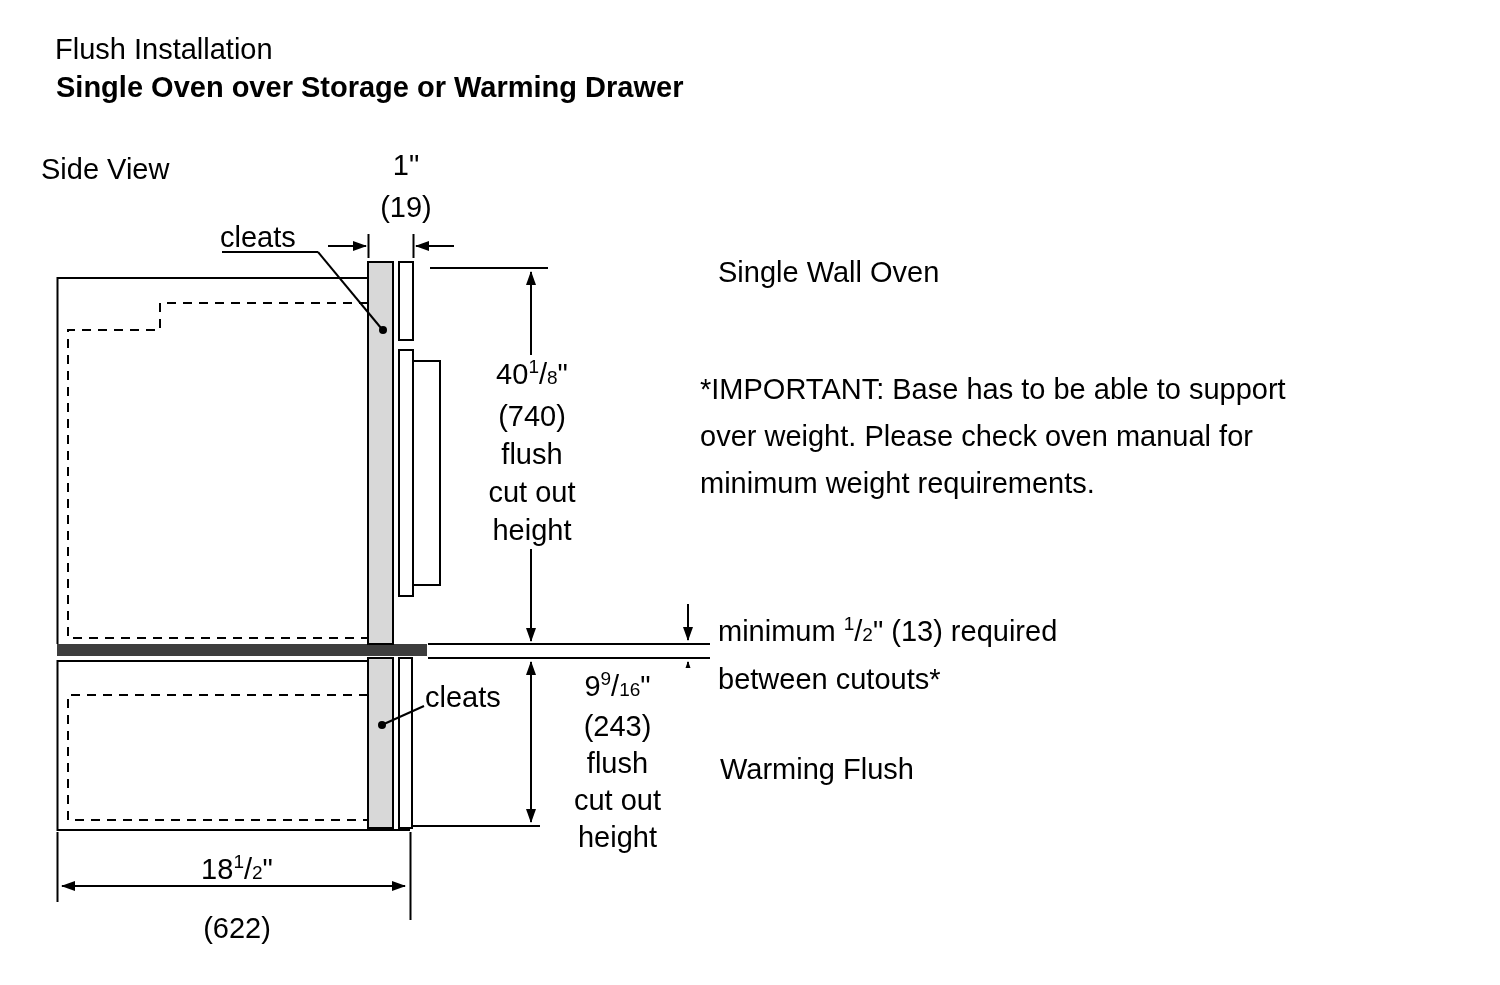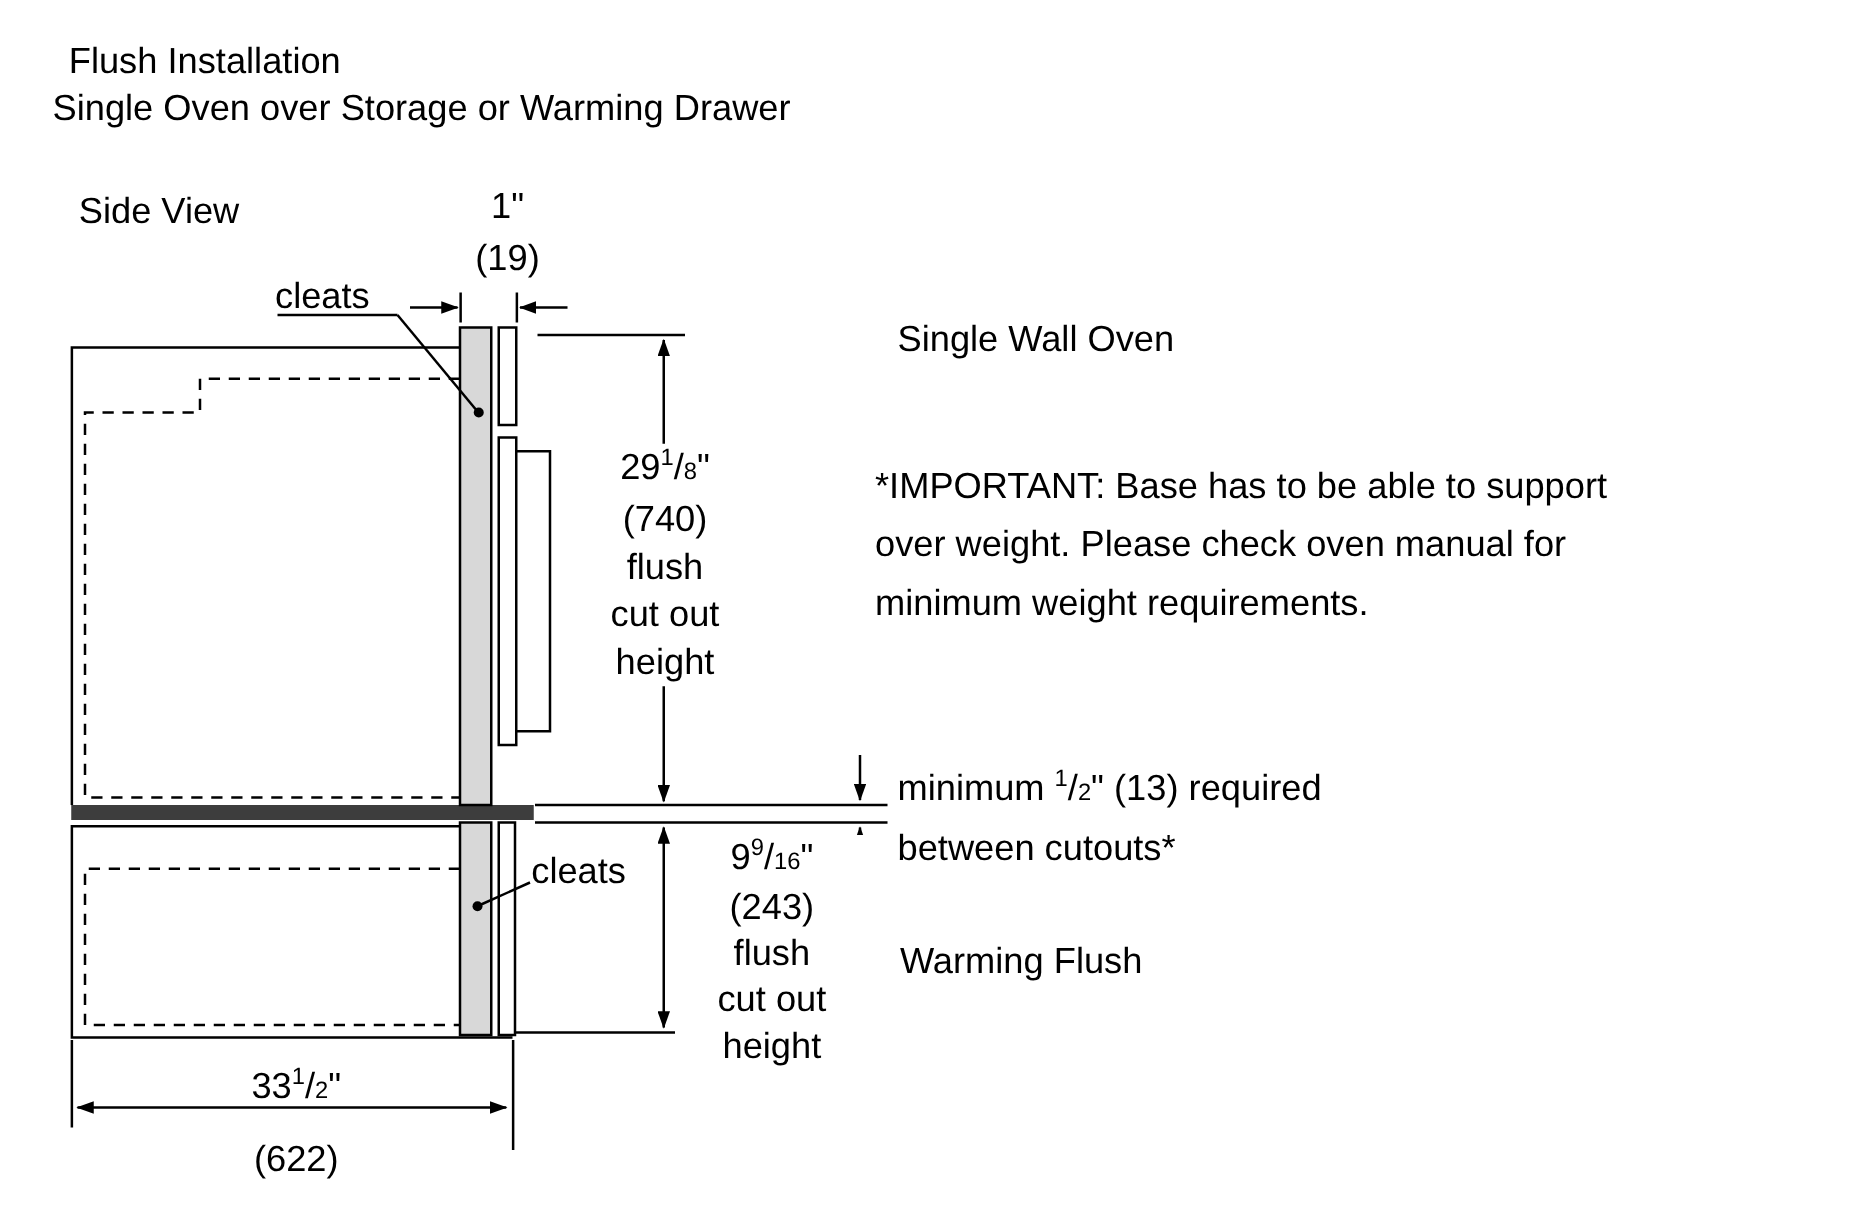--- a/index.html
+++ b/index.html
@@ -87,55 +87,55 @@
 
       <line x1="222" y1="252" x2="318" y2="252"></line>
       <line x1="318" y1="252" x2="381" y2="328"></line>
       <line x1="424" y1="706" x2="384" y2="724"></line>
     </g>
     <circle cx="383" cy="330" r="4" fill="#000"></circle>
     <circle cx="382" cy="725" r="4" fill="#000"></circle>
   </svg>
 
   <div class="txt" style="left:55px; top:30px;">Flush Installation</div>
-  <div class="txt" style="left:42px; top:68px;">Single Oven over Storage or Warming Drawer</div>
-  <div class="txt" style="left:63px; top:150px;text-align:right;">Side View</div>
+  <div class="txt" style="left:56px; top:68px;font-weight:bold;">Single Oven over Storage or Warming Drawer</div>
+  <div class="txt" style="left:41px; top:150px;text-align:right;">Side View</div>
 
   <div class="txt center" style="left:346px; top:146px; width:120px;">1"</div>
   <div class="txt center" style="left:346px; top:188px; width:120px;">(19)</div>
 
   <div class="txt" style="left:220px; top:218px;">cleats</div>
   <div class="txt" style="left:425px; top:678px;">cleats</div>
 
   <div class="txt" style="left:700px; top:366px; line-height:47px;">
     <div>*IMPORTANT: Base has to be able to support</div>
     <div>over weight. Please check oven manual for</div>
     <div>minimum weight requirements.</div>
   </div>
 
   <div class="txt" style="left:718px; top:253px;">Single Wall Oven</div>
 
   <div class="dim-block" style="left:451px; top:355px; width:162px;">
-    <div><span>29</span><span class="sup">1</span><span>/</span><span class="den">8</span><span>"</span></div>
+    <div><span>40</span><span class="sup">1</span><span>/</span><span class="den">8</span><span>"</span></div>
     <div>(740)</div>
     <div>flush</div>
     <div>cut out</div>
     <div>height</div>
   </div>
 
   <div class="txt" style="left:718px; top:612px;"><span>minimum </span><span class="sup">1</span><span>/</span><span class="den">2</span><span>" (13) required</span></div>
   <div class="txt" style="left:718px; top:660px;">between cutouts*</div>
 
   <div class="dim-block" style="left:540px; top:668px; width:155px; line-height:37px;">
     <div><span>9</span><span class="sup">9</span><span>/</span><span class="den">16</span><span>"</span></div>
     <div>(243)</div>
     <div>flush</div>
     <div>cut out</div>
     <div>height</div>
   </div>
 
   <div class="txt" style="left:720px; top:750px;">Warming Flush</div>
 
-  <div class="txt center" style="left:137px; top:850px; width:200px;"><span>33</span><span class="sup">1</span><span>/</span><span class="den">2</span><span>"</span></div>
+  <div class="txt center" style="left:137px; top:850px; width:200px;"><span>18</span><span class="sup">1</span><span>/</span><span class="den">2</span><span>"</span></div>
   <div class="txt center" style="left:137px; top:894px; width:200px;margin-top:15px;">(622)</div>
 
 
 </div>
 
 </body></html>

